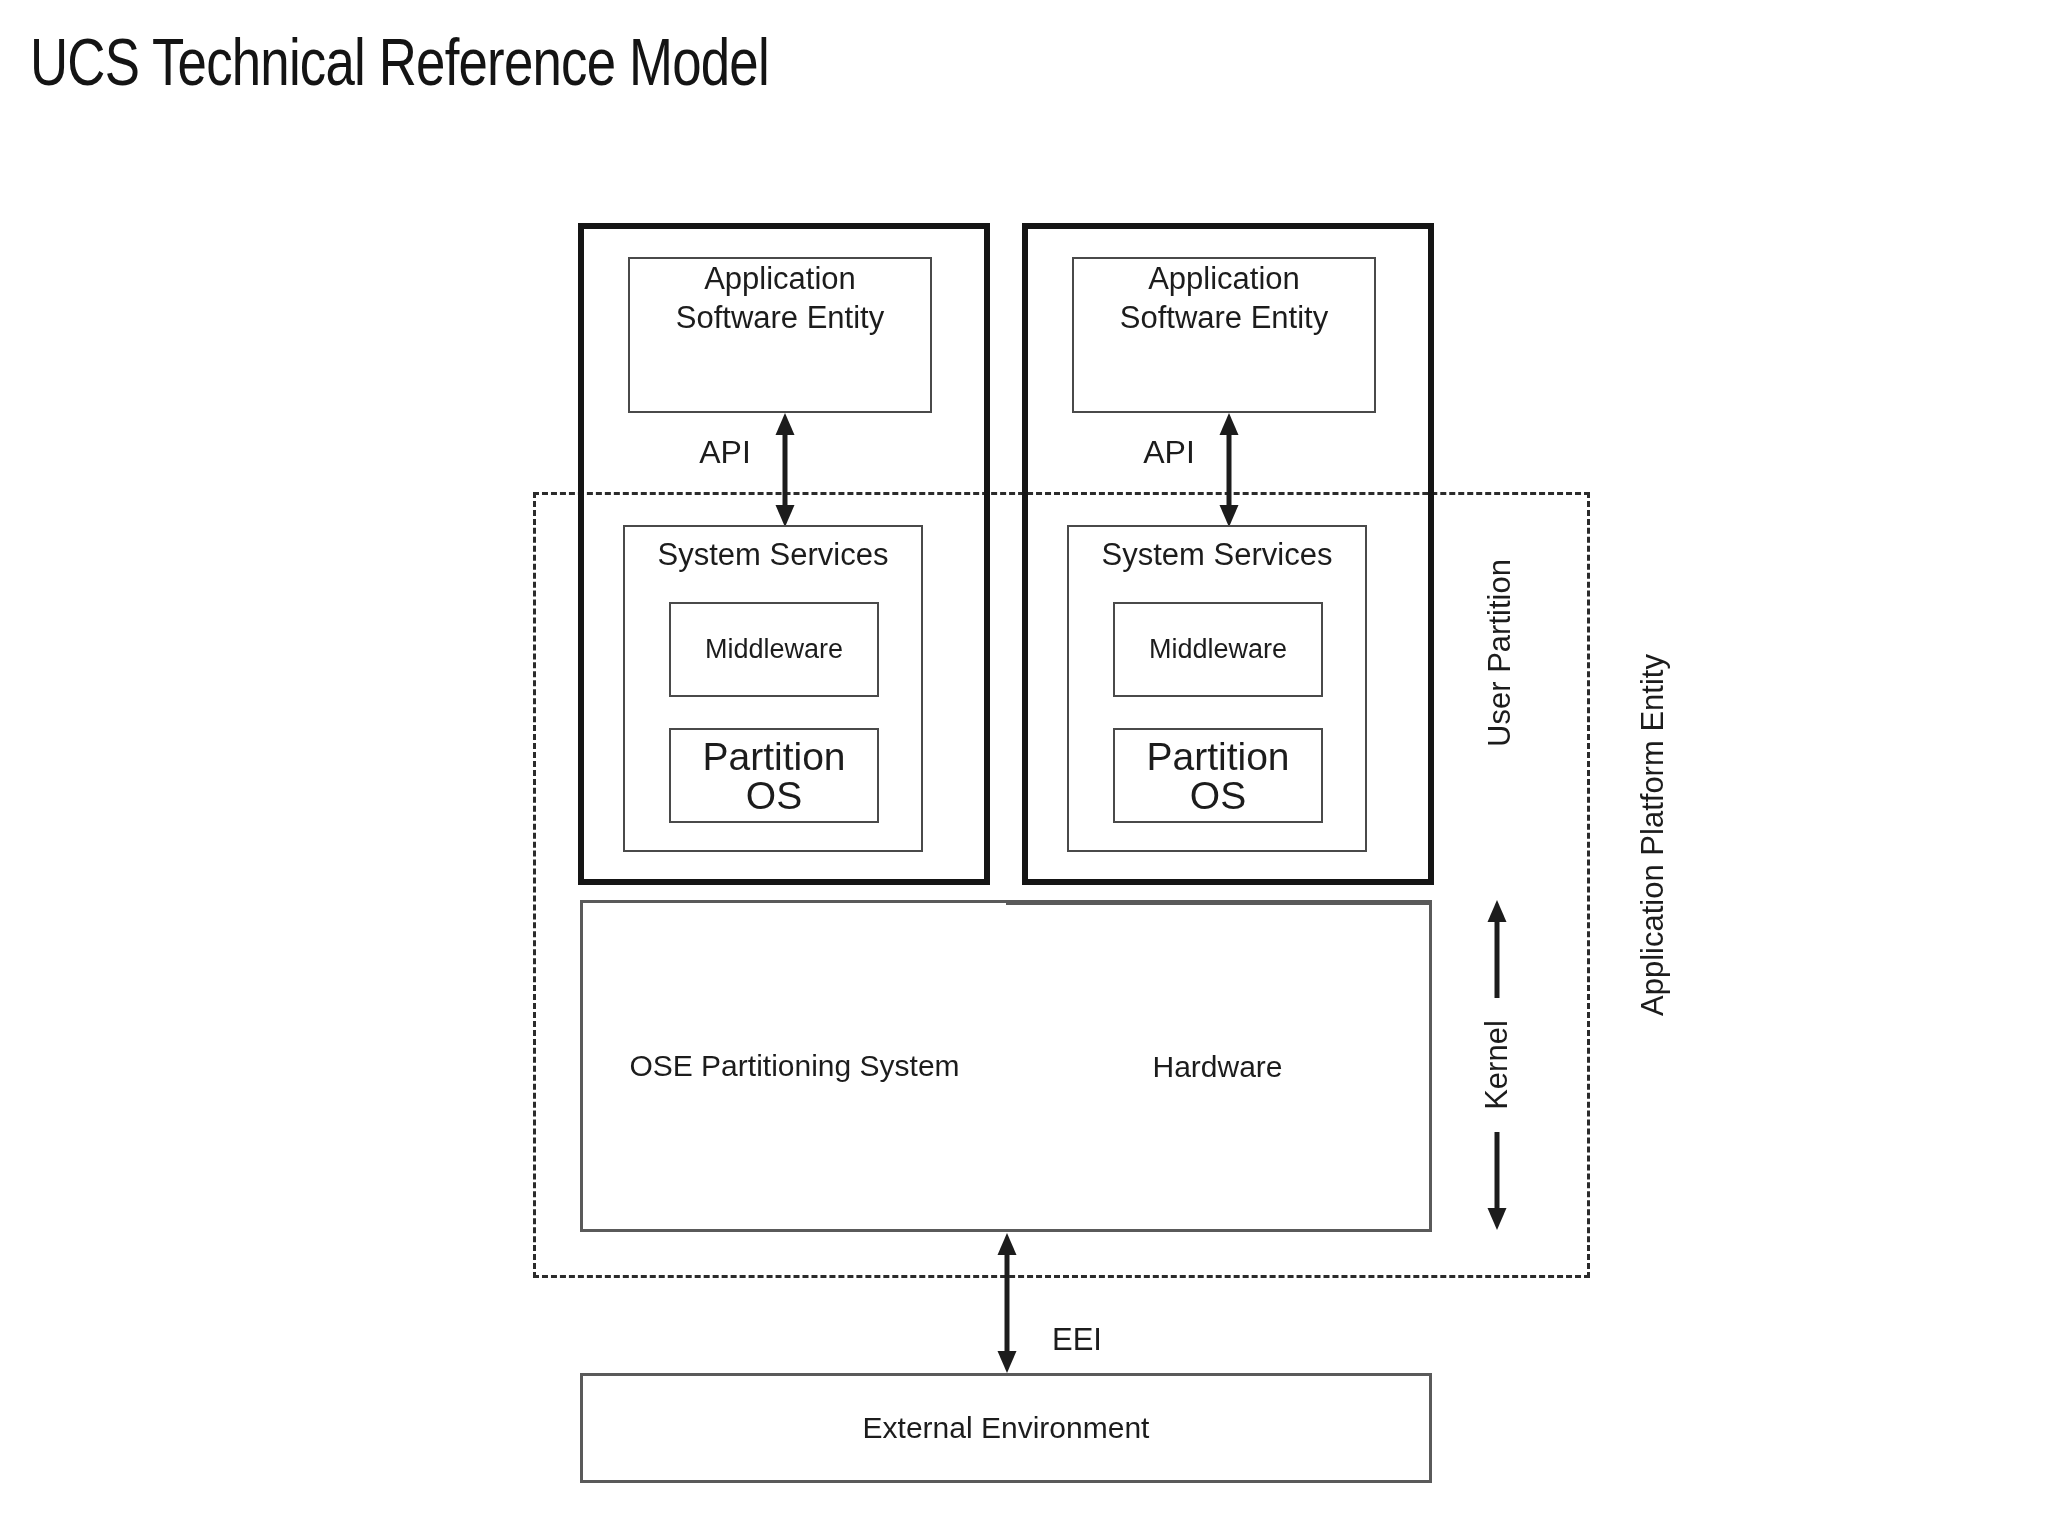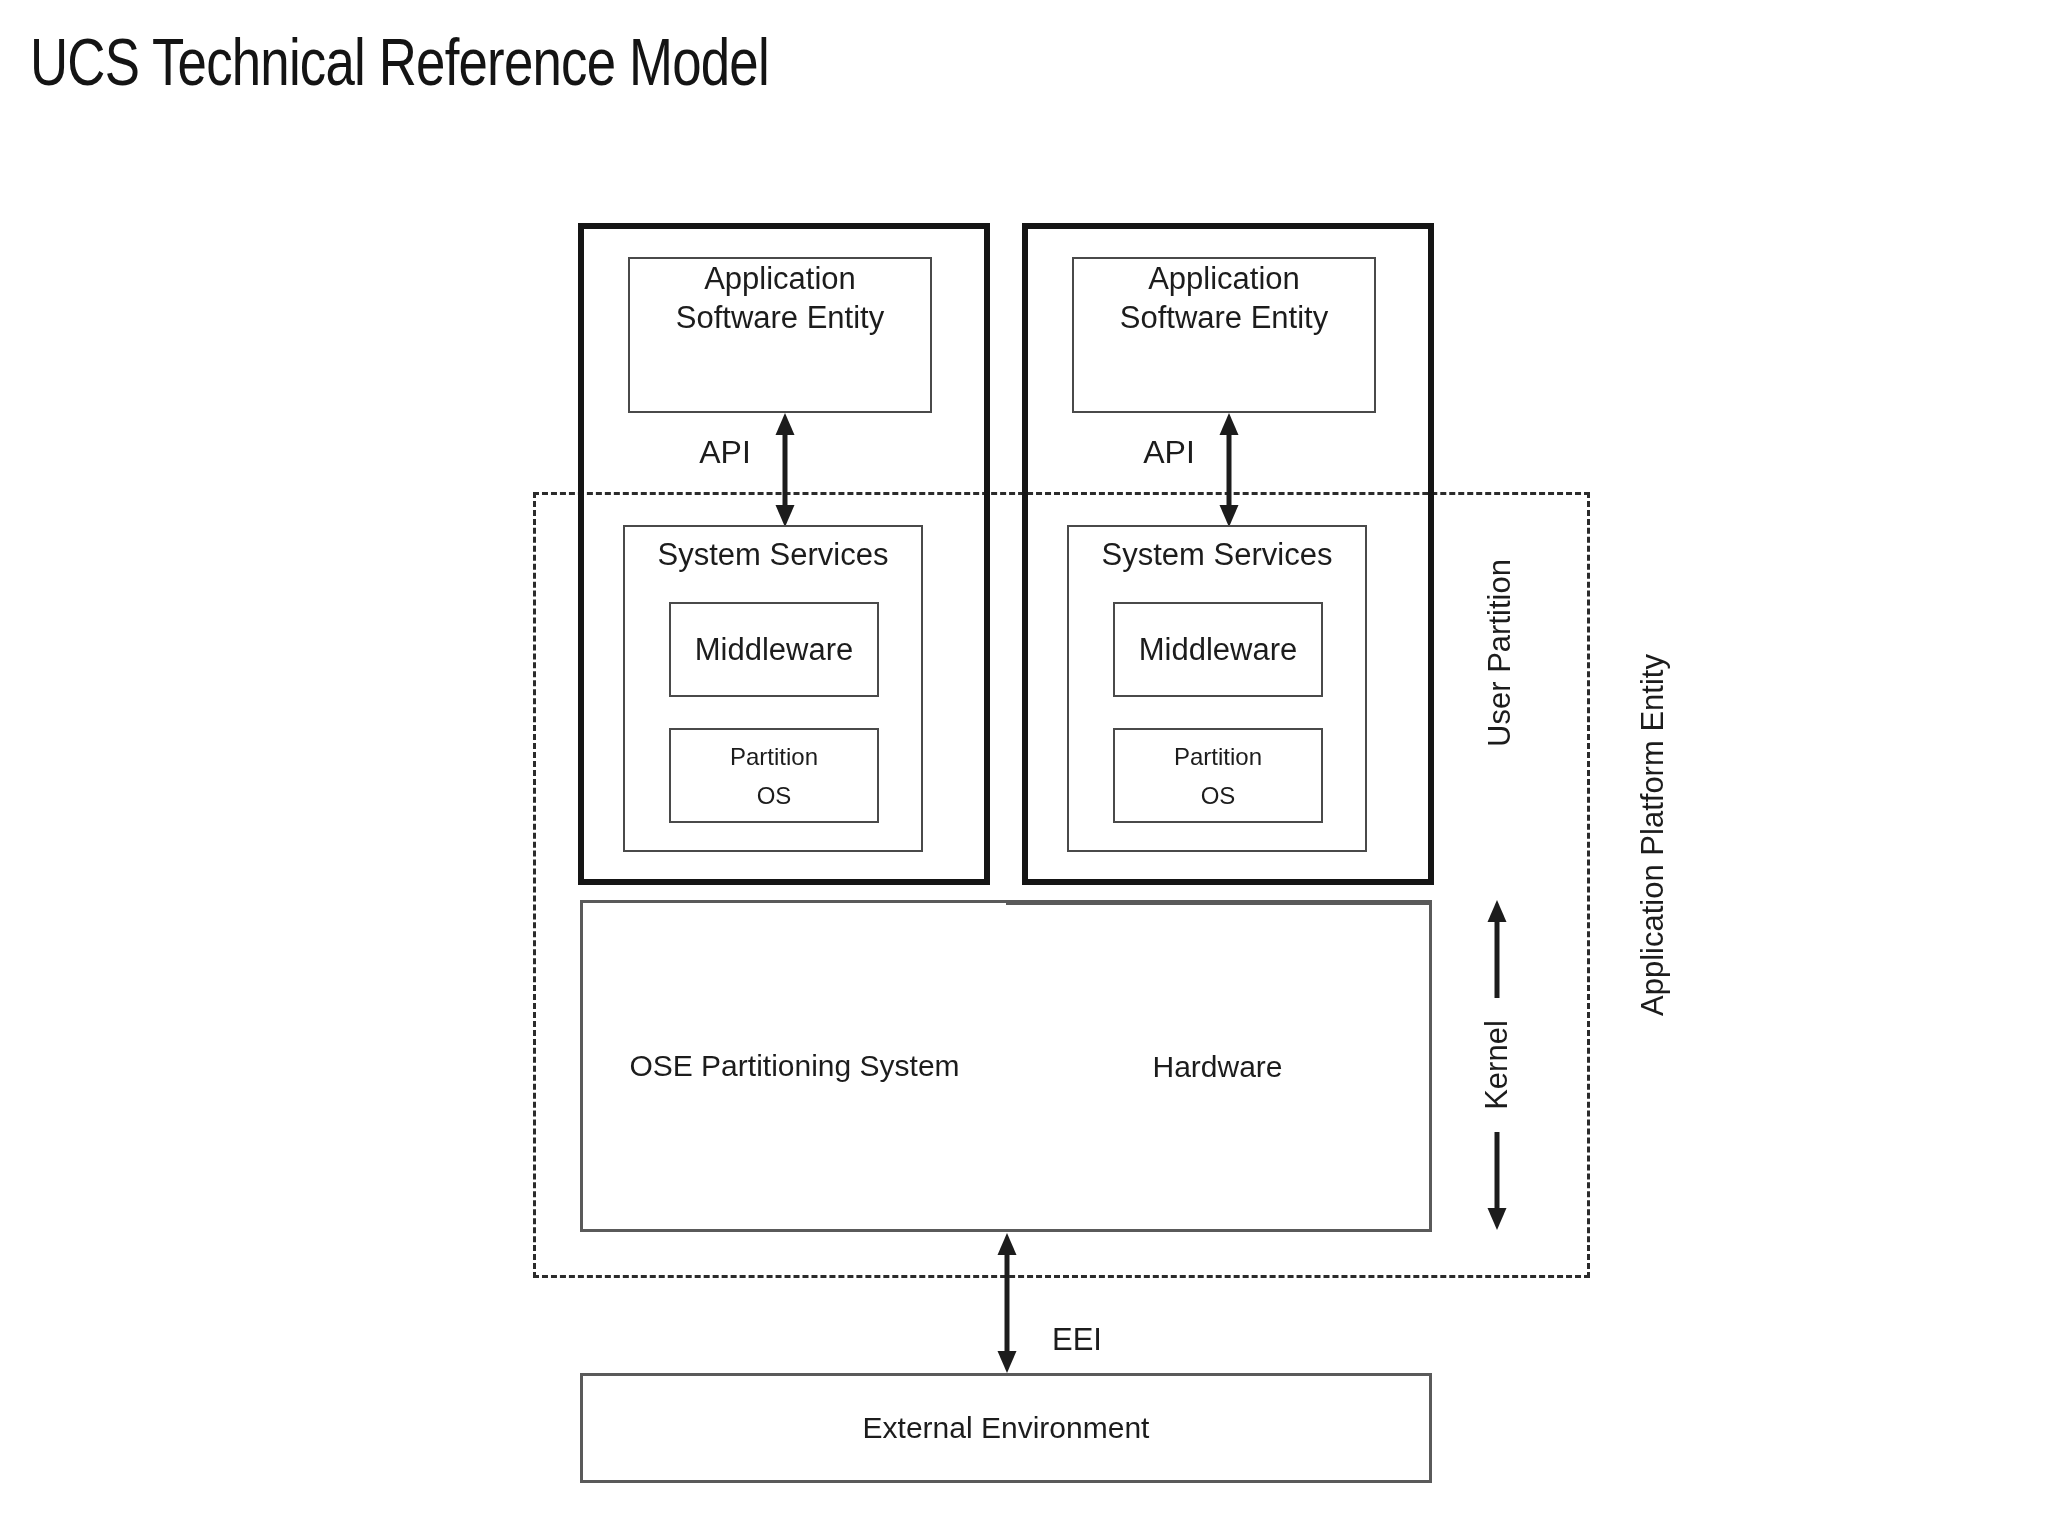--- a/index.html
+++ b/index.html
@@ -36,26 +36,26 @@
     left:71px;top:201px;width:140px;height:44px;font-size:32px;
     display:flex;align-items:center;justify-content:center;
   }
   .api-arrow{left:188px;top:184px;}
   .ss-box{
     left:39px;top:296px;width:300px;height:327px;border:2px solid var(--box-border);
   }
   .ss-title{margin-top:10px;text-align:center;font-size:31px;}
   .mw-box{
     left:44px;top:75px;width:210px;height:95px;border:2px solid var(--box-border);
-    display:flex;align-items:center;justify-content:center;font-size:31px;text-align:center;
+    display:flex;align-items:center;justify-content:center;font-size:27px;text-align:center;
   }
   .pos-box{
     left:44px;top:201px;width:210px;height:95px;border:2px solid var(--box-border);
     display:flex;flex-direction:column;align-items:center;justify-content:center;
-    font-size:24px;line-height:39px;text-align:left;
+    font-size:39px;line-height:39px;text-align:left;
   }
   .stack{
     left:580px;top:900px;width:852px;height:332px;border:3px solid var(--stack-border);
     display:flex;
   }
   .stack-row{
     flex:1;display:flex;align-items:center;justify-content:center;font-size:30px;
   }
   .stack-row + .stack-row{border-top:2px solid var(--stack-border);}
   .external-box{

